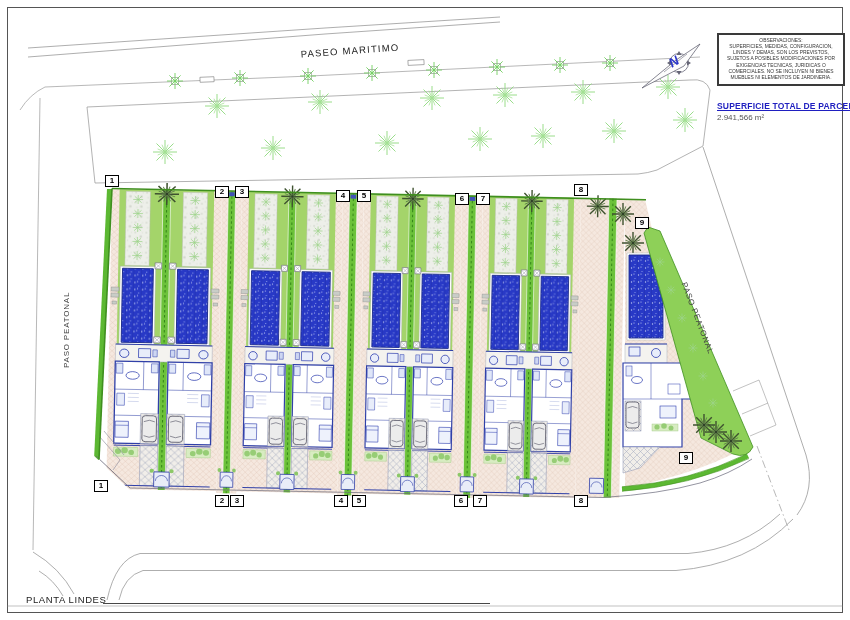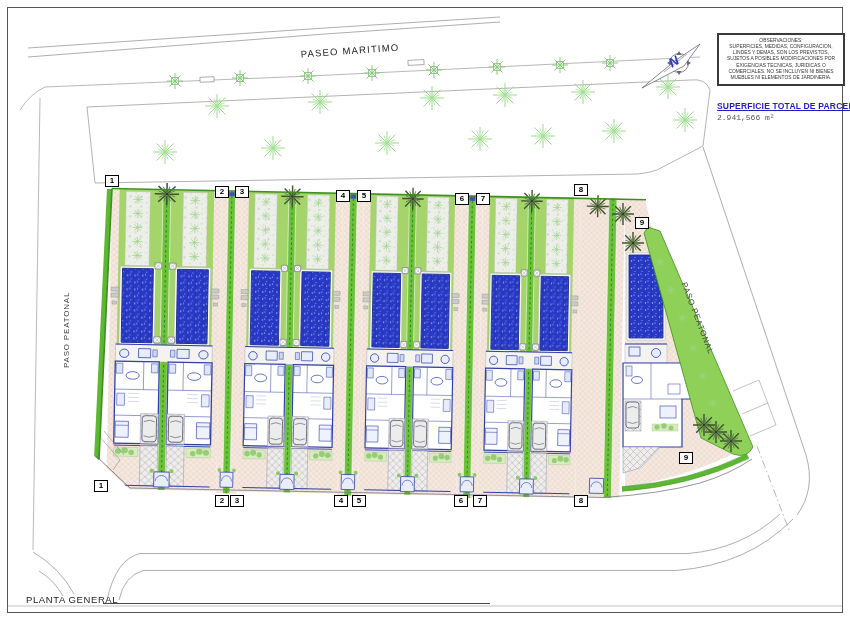--- a/index.html
+++ b/index.html
@@ -14,21 +14,21 @@
   .paso-right{left:688px;top:281px;font-size:8px;letter-spacing:.8px;color:#444;
               transform:rotate(69deg);transform-origin:left top;}
   .planta{left:26px;top:594px;font-size:9.5px;letter-spacing:.6px;color:#222;}
   .north-n{left:669px;top:54px;font-size:13px;font-weight:bold;font-style:italic;
            color:#2a35c8;transform:rotate(-30deg);}
   .obs{position:absolute;left:717px;top:33px;width:128px;box-sizing:border-box;
        border:2px solid #3a3a3a;background:#fff;padding:3px 2px;text-align:center;
        color:#333;font-size:4.9px;line-height:1.25;}
   .sup-label{left:717px;top:101px;font-size:8.5px;font-weight:bold;color:#1f1fc0;
              text-decoration:underline;letter-spacing:.2px;}
-  .sup-value{left:717px;top:113px;font-size:8px;color:#555;font-family:Liberation Mono, monospace;}
+  .sup-value{left:717px;top:113px;font-size:8px;color:#555;}
   .marker{position:absolute;width:14px;height:12px;box-sizing:border-box;background:#fff;
           border:1.2px solid #000;color:#000;font-size:8px;font-weight:bold;
           line-height:10px;text-align:center;}
 </style>
 </head>
 <body>
 
 <div class="canvas">
 
 <svg width="850" height="620" viewBox="0 0 850 620">
@@ -297,21 +297,21 @@
   <path d="M143 570.5 H676 Q748 565 793 519" fill="none" stroke="#999" stroke-width="0.8"></path>
   <path d="M140 553.5 Q116 559 107 600 M143 570.5 Q124 576 119 600" fill="none" stroke="#999" stroke-width="0.8"></path>
   <path d="M33 552 Q60 568 74 594 M39 571 Q54 580 63 596" fill="none" stroke="#999" stroke-width="0.8"></path>
   <path d="M103 603.5 H490" stroke="#333" stroke-width="0.9"></path>
 </g>
 </svg>
 
 <div class="lbl paseo-maritimo">PASEO MARITIMO</div>
 <div class="lbl paso-left">PASO PEATONAL</div>
 <div class="lbl paso-right">PASO PEATONAL</div>
-<div class="lbl planta">PLANTA GENERAL</div>
+<div class="lbl planta">PLANTA LINDES</div>
 <div class="lbl north-n">N</div>
 
 <div class="obs">
   <div>OBSERVACIONES:</div>
   <div>SUPERFICIES, MEDIDAS, CONFIGURACION,</div>
   <div>LINDES Y DEMAS, SON LOS PREVISTOS,</div>
   <div>SUJETOS A POSIBLES MODIFICACIONES POR</div>
   <div>EXIGENCIAS TECNICAS, JURIDICAS O</div>
   <div>COMERCIALES. NO SE INCLUYEN NI BIENES</div>
   <div>MUEBLES NI ELEMENTOS DE JARDINERIA.</div>

